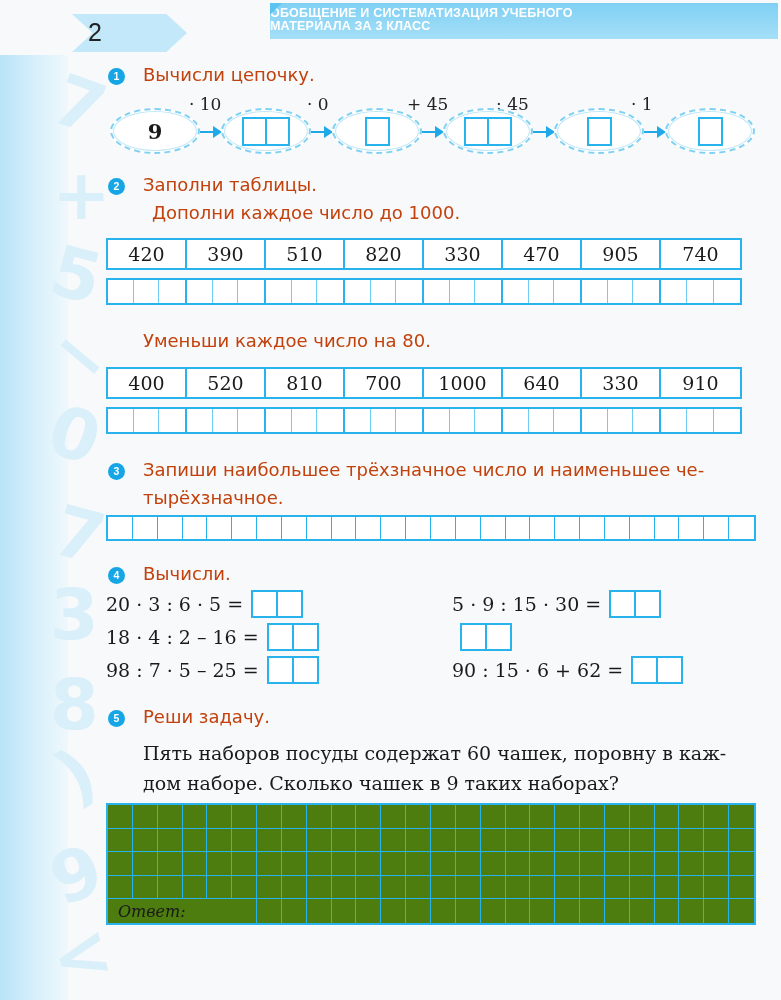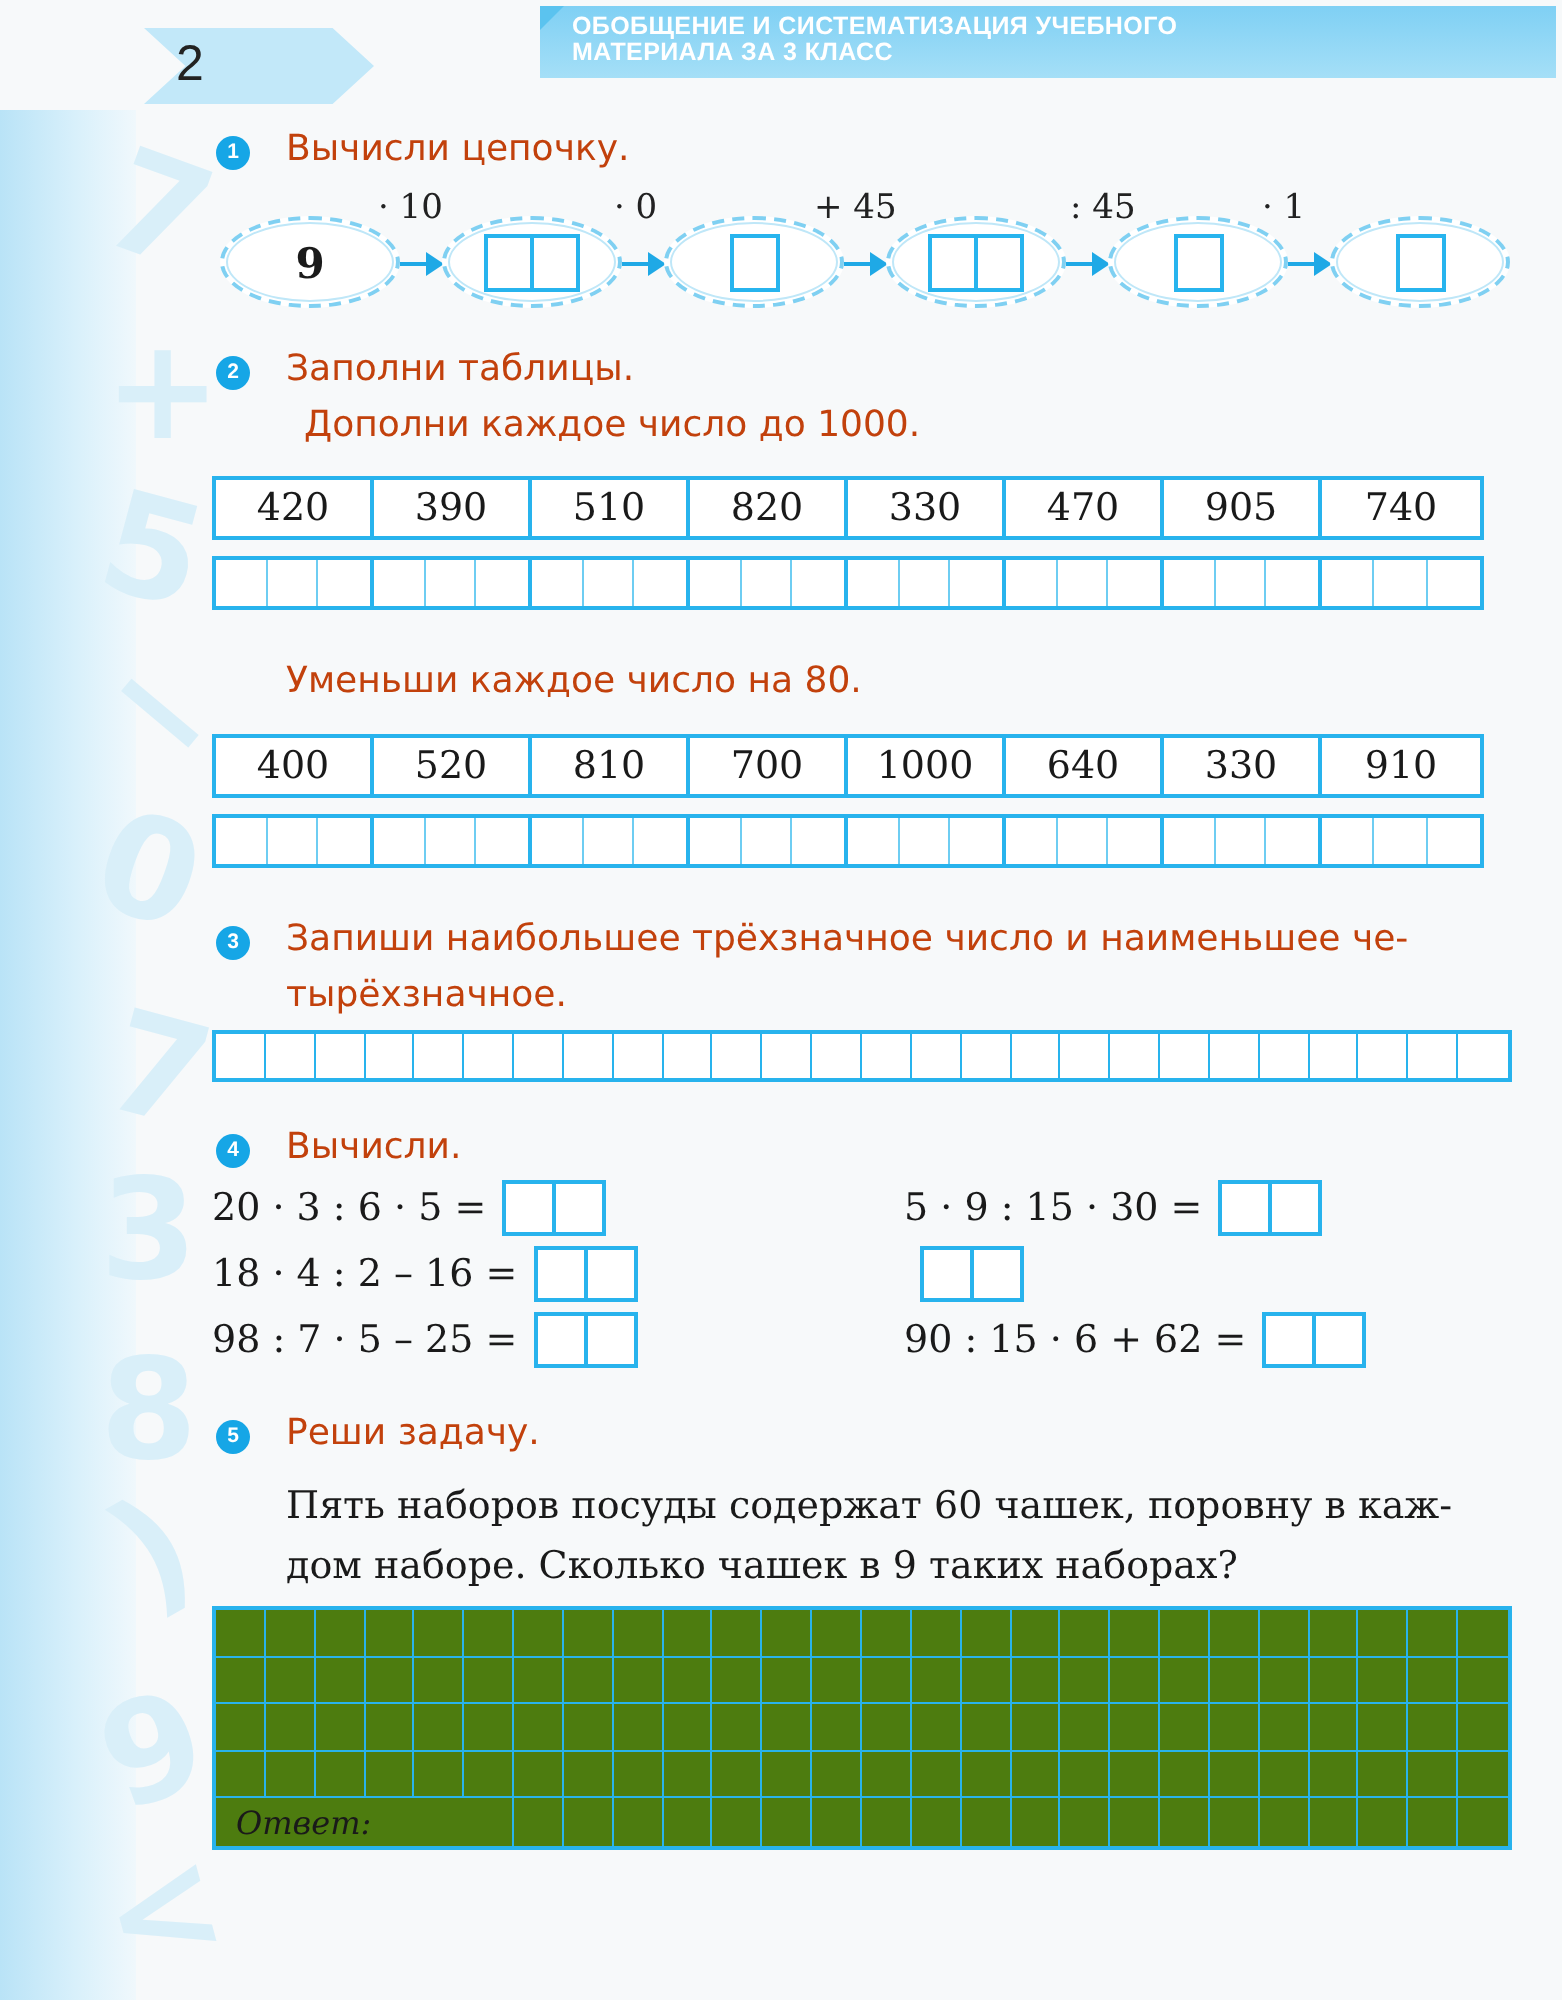--- a/index.html
+++ b/index.html
@@ -24,21 +24,21 @@
   }
   .tab-left {
     position: absolute; left: 72px; top: 14px; width: 115px; height: 38px;
     background: #c2e8f9;
     clip-path: polygon(0 0, 82% 0, 100% 50%, 82% 100%, 0 100%, 18% 50%);
   }
   .header-banner {
     position: absolute; left: 270px; top: 3px; width: 508px; height: 36px;
     background: linear-gradient(180deg, #7fd0f4 0%, #a5dff7 100%);
     color: #fff; font-family: "Liberation Sans", sans-serif; font-weight: bold;
-    font-size: 12.5px; line-height: 13px; padding: 4px 0 0 16px; letter-spacing: 0.2px;
+    font-size: 12.5px; line-height: 13px; padding: 4px 0 0 0; letter-spacing: 0.2px;
   }
   .header-banner::before {
     content: ""; position: absolute; left: 0; top: 0; width: 0; height: 0;
     border-left: 12px solid #5bc3ef; border-bottom: 12px solid transparent;
   }
   .task-num {
     position: absolute; width: 17px; height: 17px; border-radius: 50%;
     background: #16a6e6; color: #fff; font-size: 10.5px; font-weight: bold;
     text-align: center; line-height: 17px; font-family: "Liberation Sans", sans-serif;
   }
@@ -141,21 +141,21 @@
   <div>ОБОБЩЕНИЕ И СИСТЕМАТИЗАЦИЯ УЧЕБНОГО</div>
   <div>МАТЕРИАЛА ЗА 3 КЛАСС</div>
 </div>
 
 <div class="task-num" style="left:108px;top:68px;">1</div>
 <div class="task-title" style="left:143px;top:64px;">Вычисли цепочку.</div>
 
 <div class="chain-op" style="left:189px;top:94px;">· 10</div>
 <div class="chain-op" style="left:307px;top:94px;">· 0</div>
 <div class="chain-op" style="left:407px;top:94px;">+ 45</div>
-<div class="chain-op" style="left:535px;top:94px;">: 45</div>
+<div class="chain-op" style="left:496px;top:94px;">: 45</div>
 <div class="chain-op" style="left:631px;top:94px;">· 1</div>
 
 <div class="bubble" style="left:110px;top:108px;width:90px;">
   <div class="b-inner"></div>
   <span class="chain-val">9</span>
 </div>
 <div class="arrow" style="left:200px;top:131px;width:20px;"></div>
 
 <div class="bubble" style="left:221px;top:108px;width:90px;">
   <div class="b-inner"></div>

